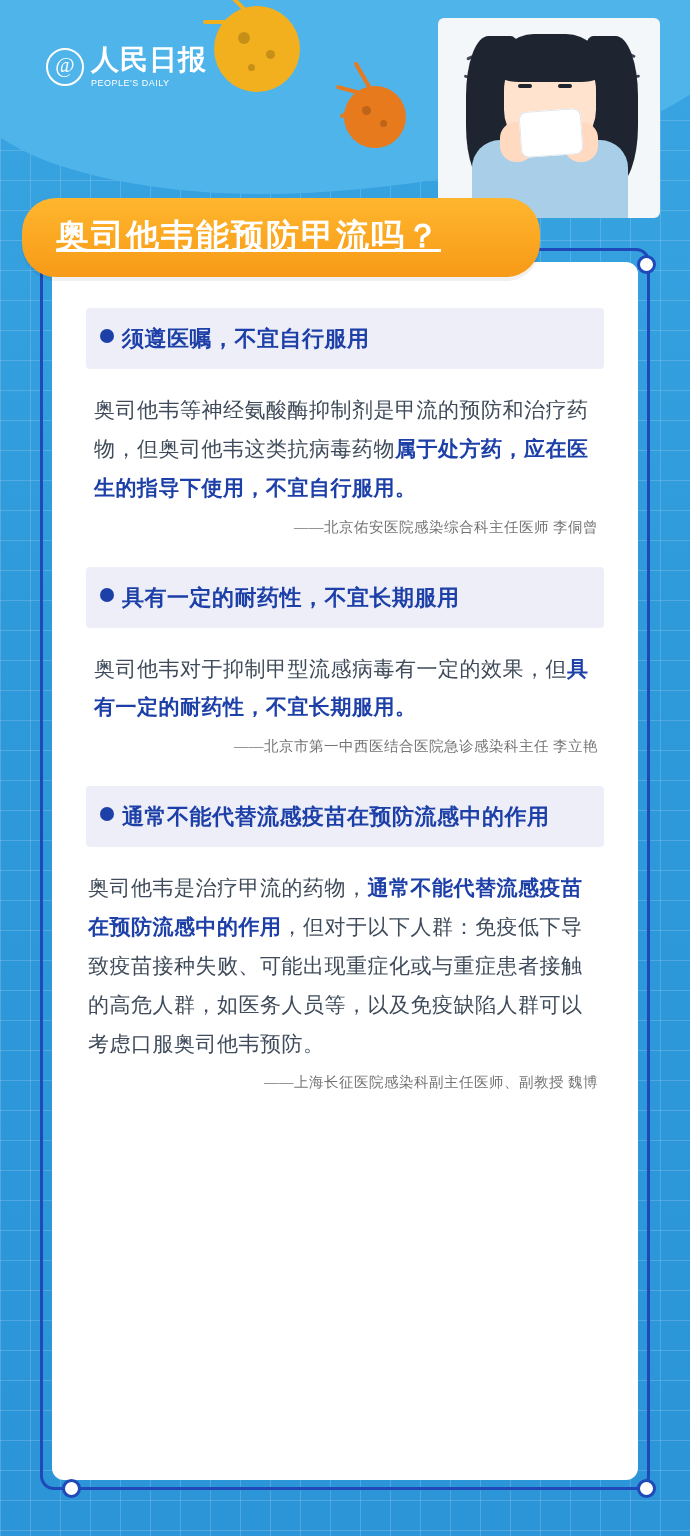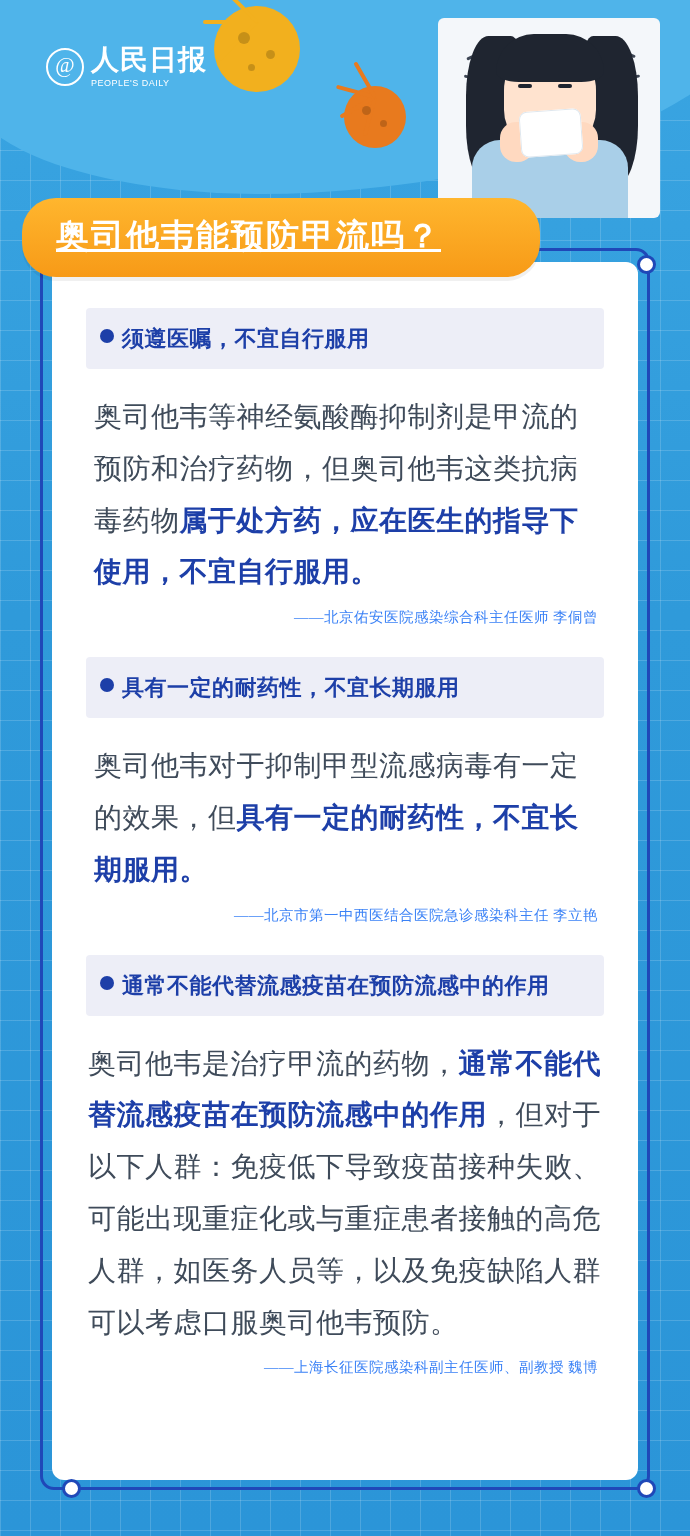--- a/index.html
+++ b/index.html
@@ -269,33 +269,33 @@
   .sec-head .h {
     color: #1d3fa8;
     font-size: 22px;
     font-weight: bold;
     line-height: 1.5;
     letter-spacing: .5px;
   }
 
   .para {
     color: #3f4b5a;
-    font-size: 28px;
+    font-size: 21px;
     line-height: 1.85;
     letter-spacing: .5px;
     margin: 0 0 10px 0;
     padding: 0 8px;
   }
   .para .hl {
     color: #1d3fa8;
     font-weight: bold;
   }
 
   .source {
-    color: #3b82f6;
+    color: #737373;
     font-size: 14.5px;
     text-align: right;
     letter-spacing: .5px;
     margin: 6px 6px 30px 0;
     font-family: "Liberation Serif", serif;
   }
   .sec-3 .para { padding: 0 2px; }
   .sec-3 .sec-head { padding-right: 10px; }
 
   

